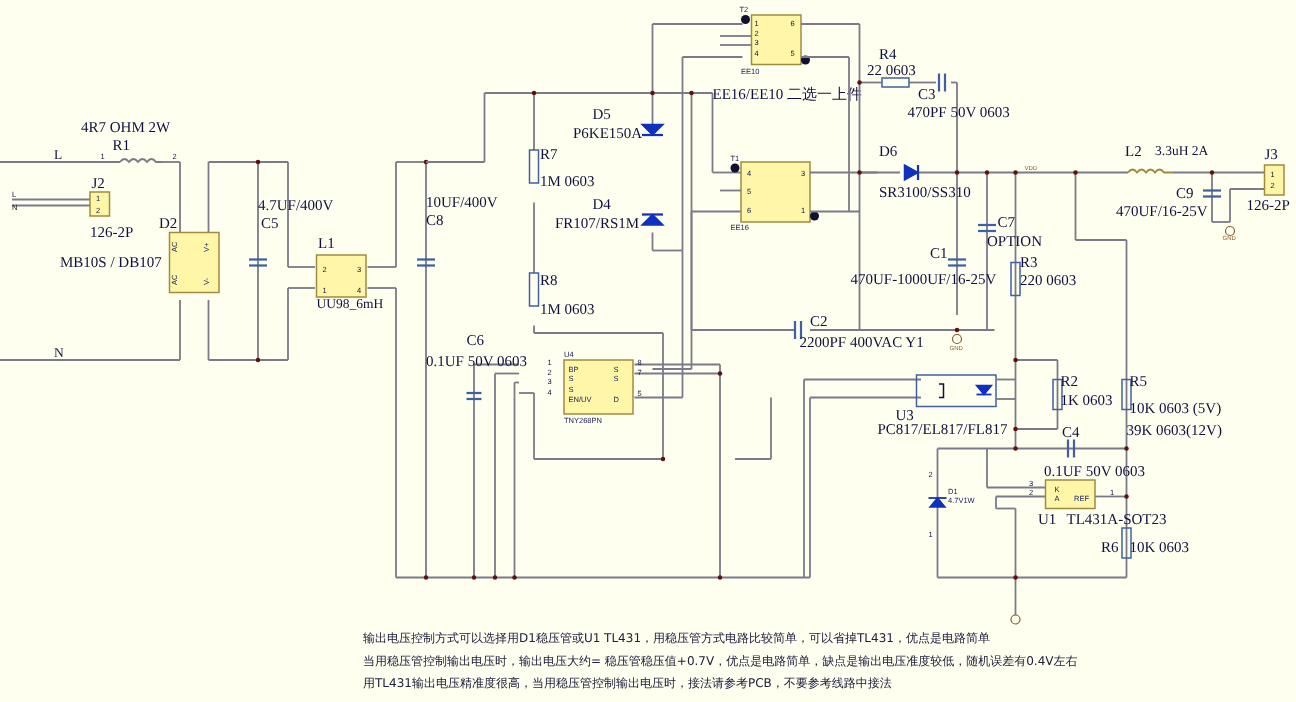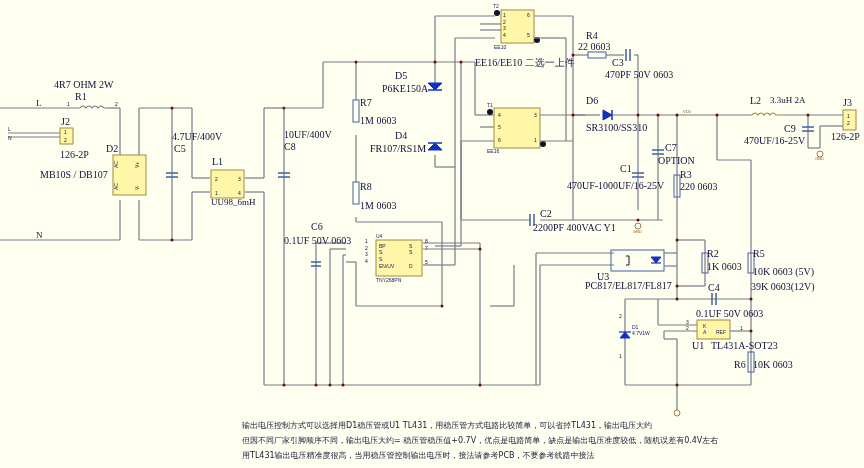--- a/index.html
+++ b/index.html
@@ -425,15 +425,15 @@
   <g>
     <polygon class="blue" points="620,338 630,338 625,332"></polygon>
     <line x1="619" y1="332" x2="631" y2="332" stroke="#1030c0" stroke-width="1.2"></line>
     <text class="ic" x="632" y="329">D1</text>
     <text class="ic" x="632" y="335">4.7V1W</text>
     <text class="pin" x="619" y="318">2</text>
       <text class="pin" x="619" y="358">1</text>
   </g>
 </svg>
 
-<div class="note" style="top:420px;">输出电压控制方式可以选择用D1稳压管或U1 TL431，用稳压管方式电路比较简单，可以省掉TL431，输出电压大约</div>
-<div class="note" style="top:435px;">但因不同厂家引脚顺序不同，输出电压大约= 稳压管稳压值+0.7V，优点是电路简单，缺点是输出电压准度较低，随机误差有0.4V左右</div>
+<div class="note" style="top:420px;">输出电压控制方式可以选择用D1稳压管或U1 TL431，用稳压管方式电路比较简单，可以省掉TL431，优点是电路简单</div>
+<div class="note" style="top:435px;">当用稳压管控制输出电压时，输出电压大约= 稳压管稳压值+0.7V，优点是电路简单，缺点是输出电压准度较低，随机误差有0.4V左右</div>
 <div class="note" style="top:450px;">用TL431输出电压精准度很高，当用稳压管控制输出电压时，接法请参考PCB，不要参考线路中接法</div>
 
 </body></html>

